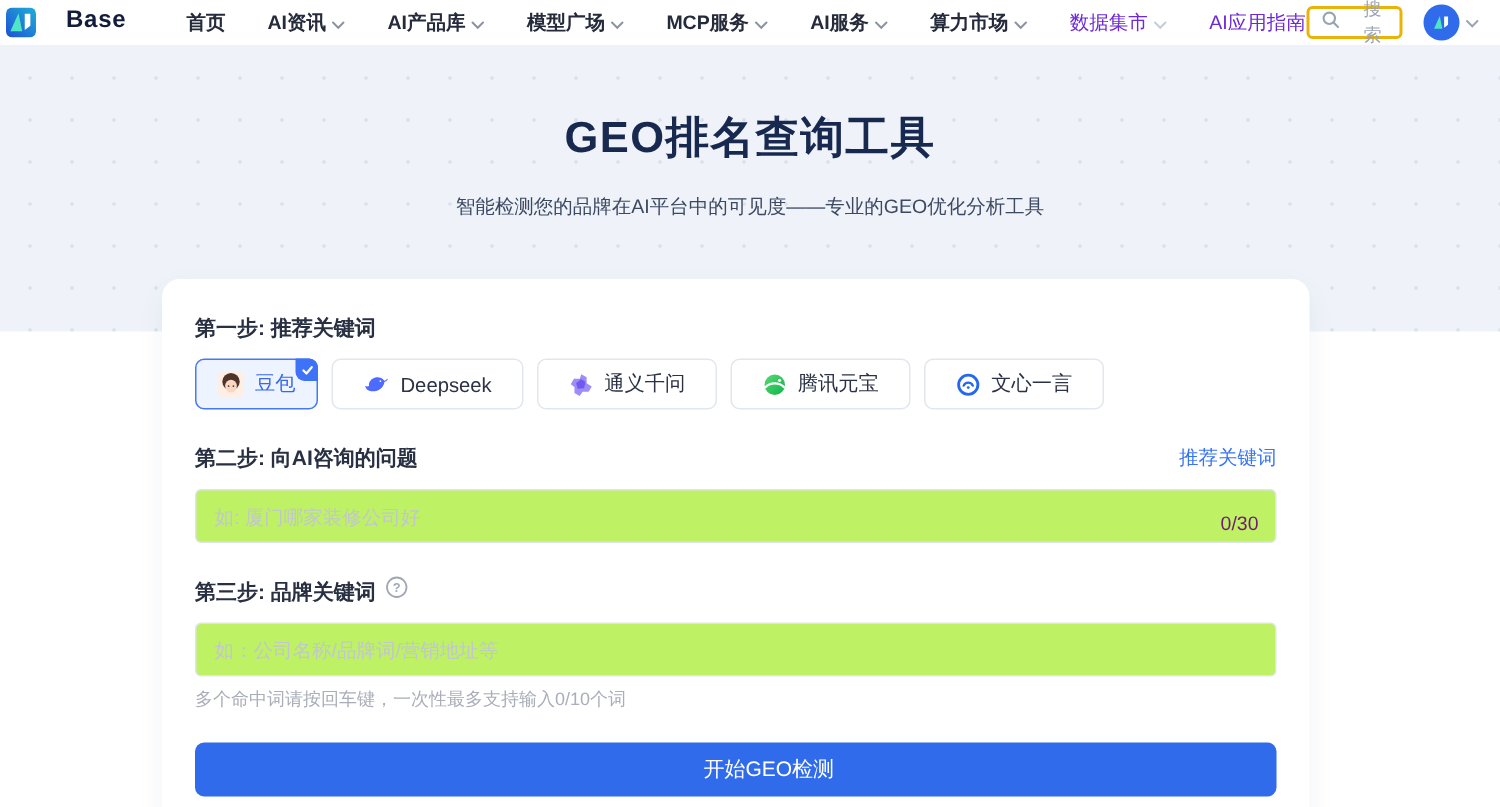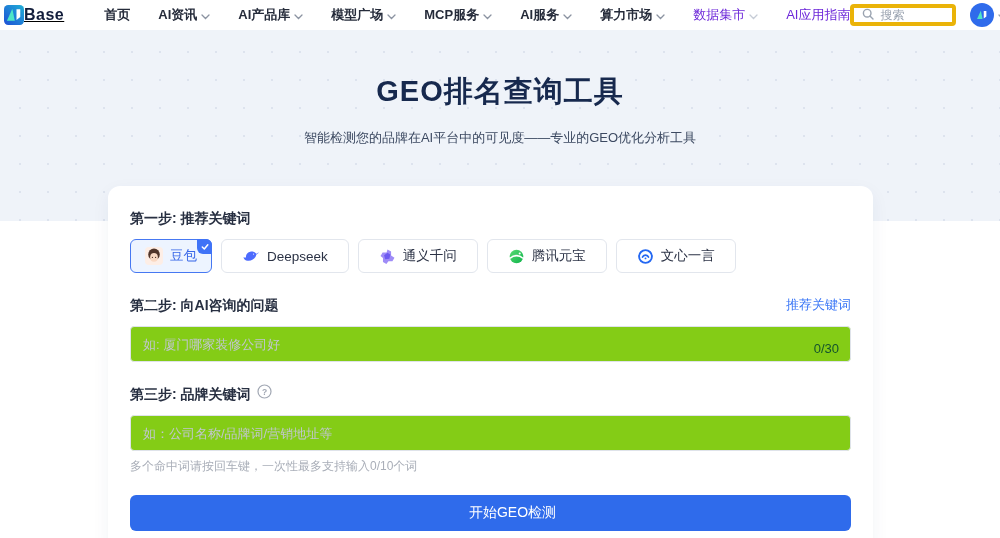--- a/index.html
+++ b/index.html
@@ -10,33 +10,33 @@
   }
   .page { position: relative; width: 1000px; height: 538px; overflow: hidden; background: #ffffff; }
 
   
   .navbar {
     position: relative; z-index: 3;
     height: 30px; background: #ffffff;
     display: flex; align-items: center;
     padding: 0 14px 0 4px;
   }
-  .logo { display: flex; align-items: center; gap: 0; cursor: pointer; text-decoration: underline; }
+  .logo { display: flex; align-items: flex-start; gap: 20px; cursor: pointer; }
   .logo svg { display: block; }
   .logo-text { font-size: 16px; font-weight: 700; color: #121d3b; letter-spacing: 0.5px; }
   .nav-items { display: flex; align-items: center; gap: 28px; margin-left: 40px; }
   .nav-item { display: flex; align-items: center; gap: 4px; font-size: 13px; color: #252b3a; font-weight: 600; cursor: pointer; white-space: nowrap; }
   .nav-item .chev { color: #8b93a1; display: block; }
   .nav-item.muted { color: #6d28d9; font-weight: 500; }
   .nav-item.muted .chev { color: #c6ccd6; }
   .nav-right { margin-left: auto; display: flex; align-items: center; gap: 14px; }
   .nav-search {
-    display: flex; align-items: center; gap: 6px;
-    width: 106px; height: 22px; padding: 0 8px;
-    border: 4px solid #eab308; border-radius: 4px; background: #fff; cursor: text;
+    display: flex; align-items: center; gap: 16px;
+    width: 64px; height: 22px; padding: 0 8px;
+    border: 2px solid #eab308; border-radius: 4px; background: #fff; cursor: text;
   }
   .nav-search .search-ph { font-size: 12px; color: #9aa3b0; }
   .avatar-wrap { display: flex; align-items: center; gap: 4px; cursor: pointer; }
   .avatar { width: 24px; height: 24px; border-radius: 50%; background: #2f6beb; display: flex; align-items: center; justify-content: center; }
   .avatar svg { display: block; }
 
   
   .hero {
     position: absolute; top: 30px; left: 0; width: 1000px; height: 191px;
     background-color: #eff3f9;
@@ -77,27 +77,27 @@
 
   .step2-row { margin-top: 22px; display: flex; align-items: center; justify-content: space-between; }
   .link { font-size: 13px; color: #3875f6; font-weight: 500; cursor: pointer; text-decoration: none; }
 
   .input-wrap { position: relative; margin-top: 11px; }
   .text-input {
     width: 100%; height: 36px;
     border: 1px solid #dfe3ea; border-radius: 4px;
     padding: 0 12px; font-size: 13px; color: #333;
     font-family: "Liberation Sans", "DejaVu Sans", sans-serif;
-    outline: none; background: #84cc16;
+    outline: none; background: #bef264;
   }
   .text-input::placeholder { color: #c1c6cf; }
   .input-wrap .counter {
     position: absolute; right: 12px; top: 0; height: 45px;
     display: flex; align-items: center;
-    font-size: 13px; color: #14532d; pointer-events: none;
+    font-size: 13px; color: #701a75; pointer-events: none;
   }
   .input-wrap.with-counter .text-input { padding-right: 54px; }
 
   .step3-row { margin-top: 22px; }
   .hint { margin-top: 7px; font-size: 12px; color: #a9aeb8; line-height: 16px; }
 
   .submit-btn {
     margin-top: 21px; width: 100%; height: 36px;
     background: #2f6beb; color: #ffffff; font-size: 14px;
     border: none; border-radius: 6px; cursor: pointer;

